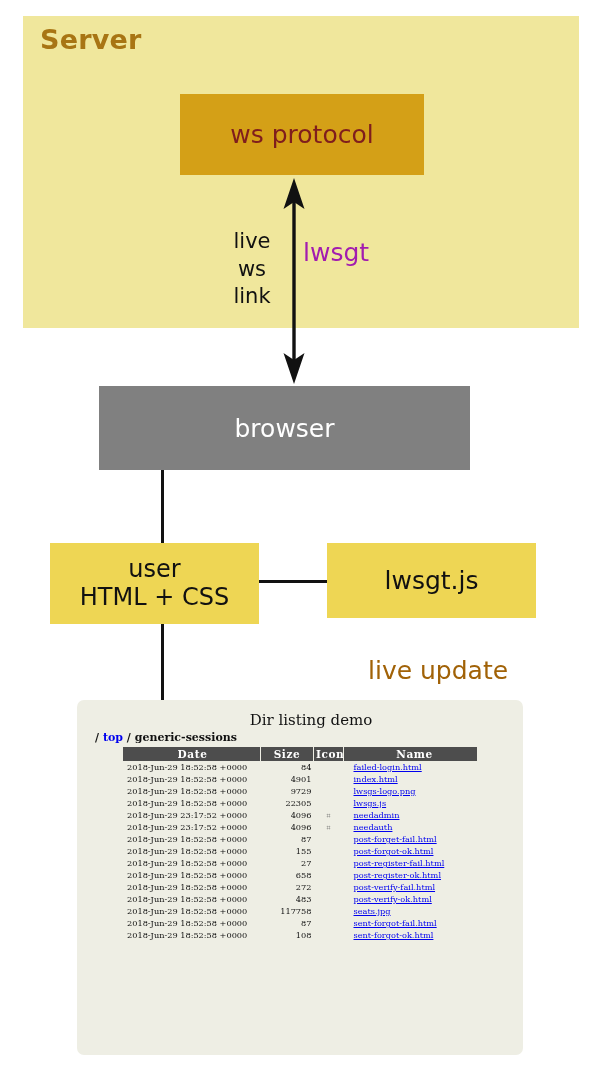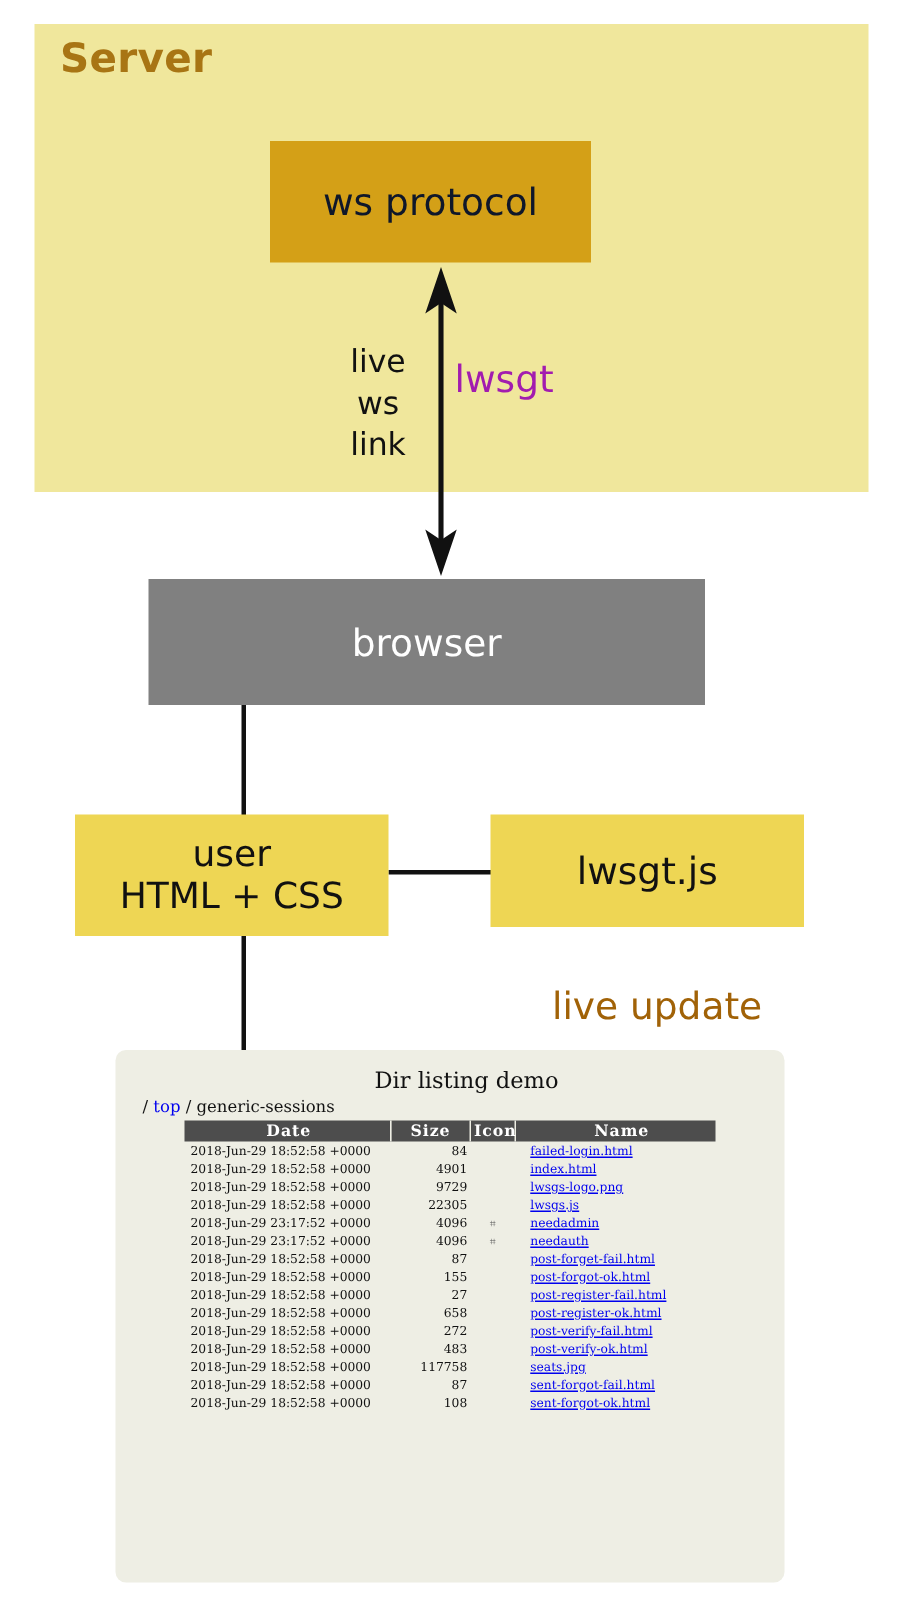--- a/index.html
+++ b/index.html
@@ -42,24 +42,24 @@
     display: flex;
     align-items: center;
     justify-content: center;
     text-align: center;
     box-sizing: border-box;
     line-height: 1.16;
   }
   #ws-protocol-box {
     left: 180px;
     top: 94px;
-    width: 214px;
+    width: 244px;
     height: 81px;
     background: #d4a017;
-    color: #0f172a;
+    color: #7f1d1d;
     font-size: 25px;
   }
   #browser-box {
     left: 99px;
     top: 386px;
     width: 371px;
     height: 84px;
     background: #808080;
     color: #ffffff;
     font-size: 25px;
@@ -172,20 +172,21 @@
     margin: 11px 0 1px 0;
     padding-left: 22px;
     font-family: "DejaVu Serif", serif;
   }
   #breadcrumb {
     font-size: 11px;
     color: #111111;
     padding: 1px 0 2px 18px;
     font-family: "DejaVu Serif", serif;
     white-space: nowrap;
+    font-weight: bold;
   }
   #breadcrumb .crumb-link {
     color: #0000ee;
     text-decoration: none;
   }
   #breadcrumb .crumb-sep { color: #111111; }
   #breadcrumb .crumb-current { color: #111111; }
 
   #dir-table {
     border-collapse: collapse;

